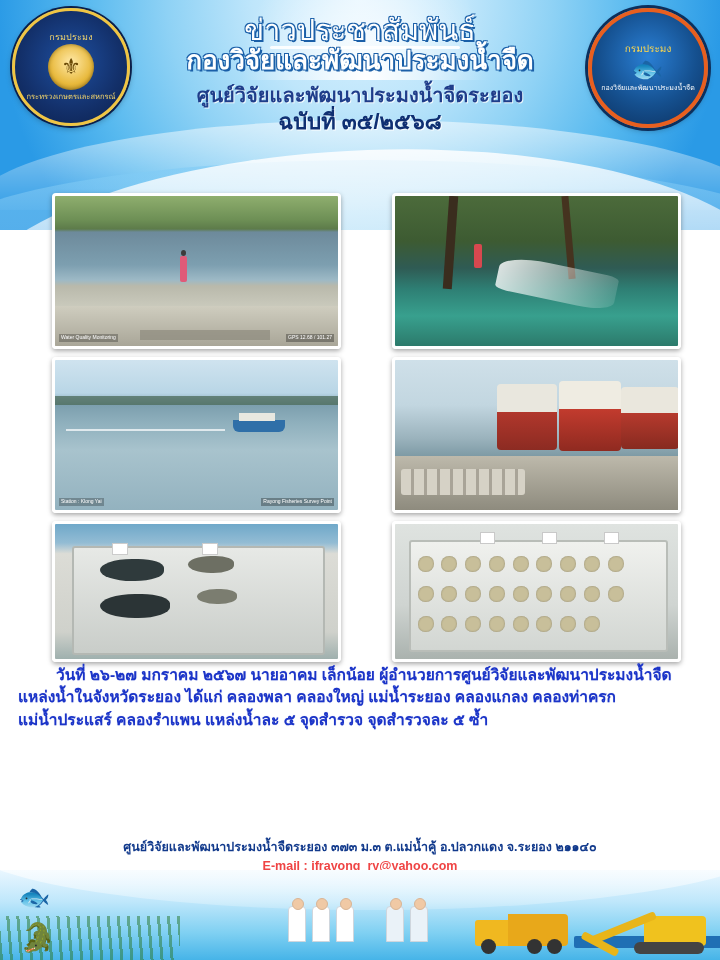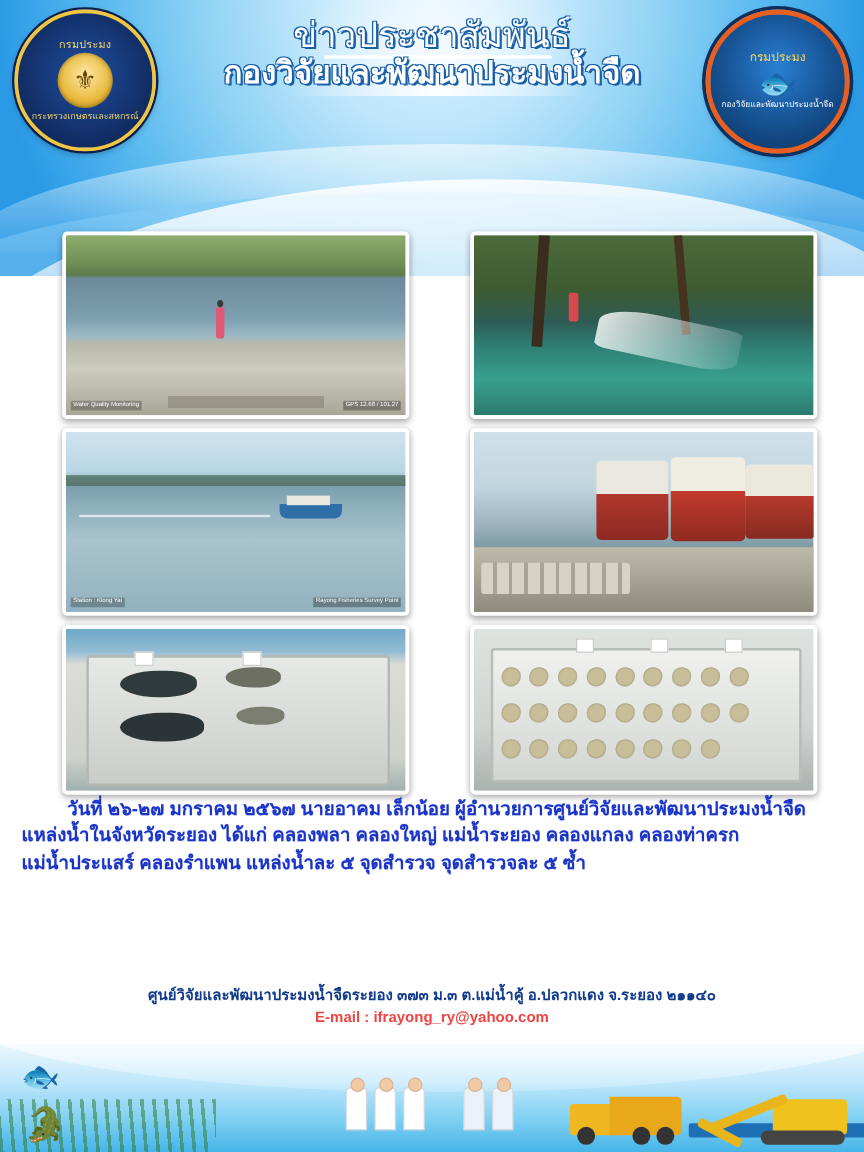--- a/index.html
+++ b/index.html
@@ -174,21 +174,21 @@
     position:absolute;left:0;top:664px;width:720px;height:160px;
     padding:0 18px;box-sizing:border-box;text-align:left;
   }
   .body-text p{
     margin:0;color:#1b34c8;font-size:15.5px;font-weight:bold;line-height:1.45;
     text-shadow:0 0 1px rgba(27,52,200,.3);
   }
   .body-text p.first{text-indent:38px;}
 
   .contact{
-    position:absolute;left:0;top:820px;width:720px;text-align:center;
+    position:absolute;left:0;top:838px;width:720px;text-align:center;
   }
   .contact div{color:#123a8c;font-size:12.5px;font-weight:bold;line-height:1.5;}
   .contact .email{color:#ef4444;}
 
   
   .footer{
     position:absolute;left:0;bottom:0;width:720px;height:90px;
     background:linear-gradient(180deg,#eaf7ff 0%, #bfe7fb 35%, #7fd0f2 70%, #46b4e8 100%);
     overflow:hidden;
   }
@@ -236,20 +236,22 @@
 
   <div class="seal-right">
     <div class="r-top">กรมประมง</div>
     <div class="r-fish">🐟</div>
     <div class="r-bot">กองวิจัยและพัฒนาประมงน้ำจืด</div>
   </div>
 
   <div class="hdr-titles">
     <div class="t1">ข่าวประชาสัมพันธ์</div>
     <div class="t2">กองวิจัยและพัฒนาประมงน้ำจืด</div>
+    <div class="t3">ศูนย์วิจัยและพัฒนาประมงน้ำจืดระยอง</div>
+    <div class="t4">ฉบับที่ ๓๕/๒๕๖๘</div>
   </div>
   <div class="hdr-underline"></div>
 </div>
 
 <div class="photos">
 
   <div class="photo p1">
     <div class="bank"></div>
     <div class="step"></div>
     <div class="fig"></div>

